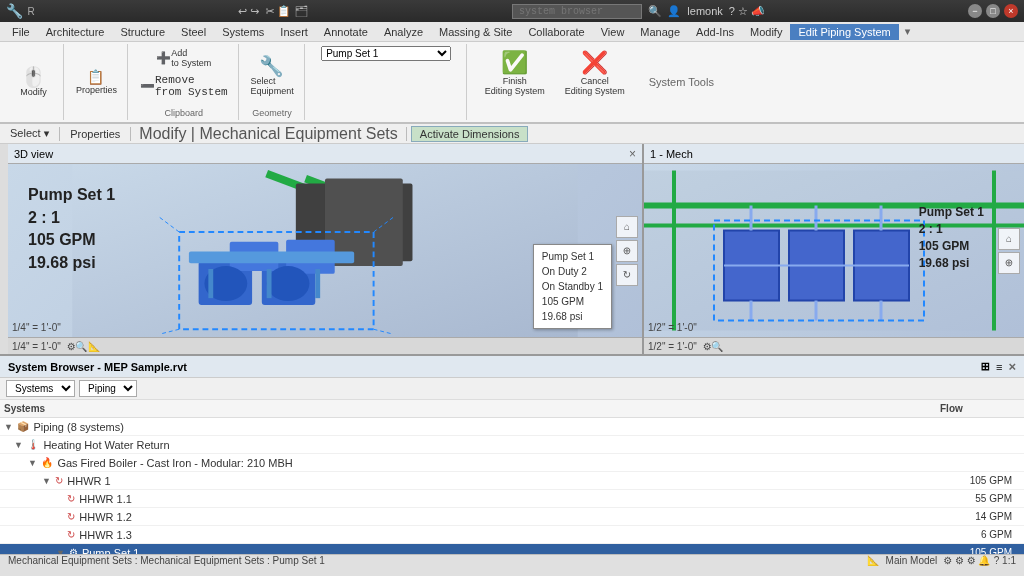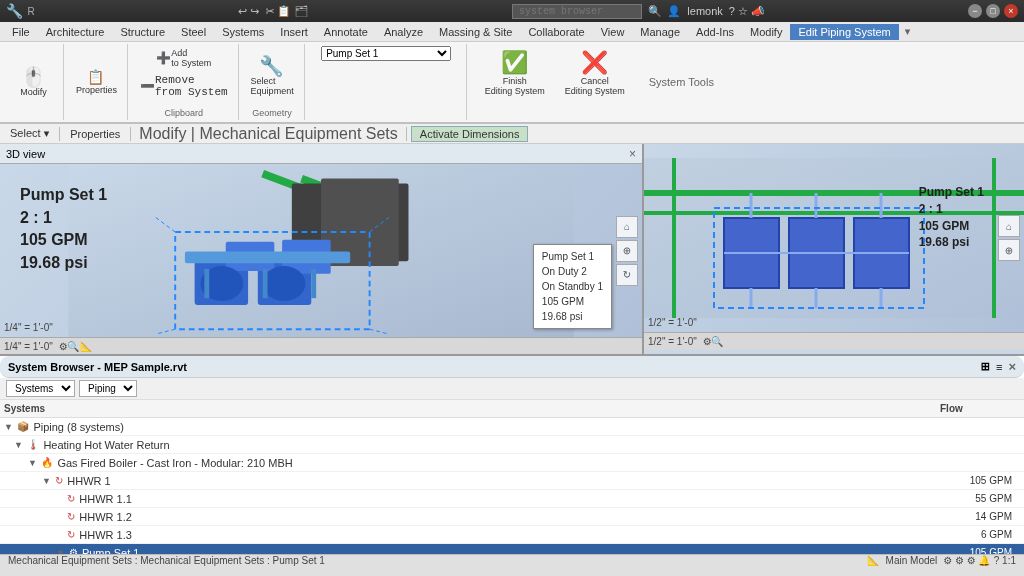--- a/index.html
+++ b/index.html
@@ -246,21 +246,20 @@
     #sb-header {
       height: 22px;
       background: #e0e8f0;
       display: flex;
       align-items: center;
       justify-content: space-between;
       padding: 0 8px;
       border-bottom: 1px solid #ccc;
       font-size: 11px;
       font-weight: bold;
-      border-radius: 9px;
     }
     #sb-header .close-btn { cursor: pointer; font-size: 13px; color: #666; }
     #sb-toolbar {
       height: 22px;
       background: #f0f0f0;
       display: flex;
       align-items: center;
       padding: 0 6px;
       gap: 4px;
       border-bottom: 1px solid #ddd;
@@ -433,21 +432,21 @@
 <div id="toolbar-row">
   <span class="toolbar-item">Select ▾</span>
   <div class="toolbar-sep"></div>
   <span class="toolbar-item">Properties</span>
   <div class="toolbar-sep"></div>
   <span style="font-size:16px;color:#555;padding:0 4px;">Modify | Mechanical Equipment Sets</span>
   <div class="toolbar-sep"></div>
   <button class="activate-dim-btn">Activate Dimensions</button>
 </div>
 
-<div id="main-area" style="height: 210px; display: flex;">
+<div id="main-area" style="height: 210px; display: flex; padding-left: 8px;">
 
   <div id="viewport-left" style="flex:1;position:relative;display:flex;flex-direction:column;border-right:2px solid #999;">
     <div class="viewport-header">
       <span>3D view</span>
       <span class="close-x">×</span>
     </div>
     <div class="viewport-content" id="vp-left-content">
 
       <svg class="pump-svg" viewBox="0 0 520 178" xmlns="http://www.w3.org/2000/svg">
 
@@ -509,20 +508,24 @@
 
       <div class="scale-text">1/4" = 1'-0"</div>
     </div>
     <div class="viewport-statusbar">
       <span>1/4" = 1'-0"</span>
       <span>⚙🔍📐</span>
     </div>
   </div>
 
   <div id="viewport-right" style="display:flex;flex-direction:column;">
+    <div class="viewport-header">
+      <span>1 - Mech</span>
+      <span class="close-x" style="visibility:hidden;">×</span>
+    </div>
     <div class="viewport-content" id="vp-right-content">
 
       <svg style="position:absolute;top:0;left:0;width:100%;height:100%;" viewBox="0 0 380 160" xmlns="http://www.w3.org/2000/svg">
         <defs>
           <linearGradient id="bg2d" x1="0" y1="0" x2="1" y2="1">
             <stop offset="0%" stop-color="#c0d0e0"></stop>
             <stop offset="100%" stop-color="#b0c0d8"></stop>
           </linearGradient>
         </defs>
         <rect width="380" height="160" fill="url(#bg2d)"></rect>

